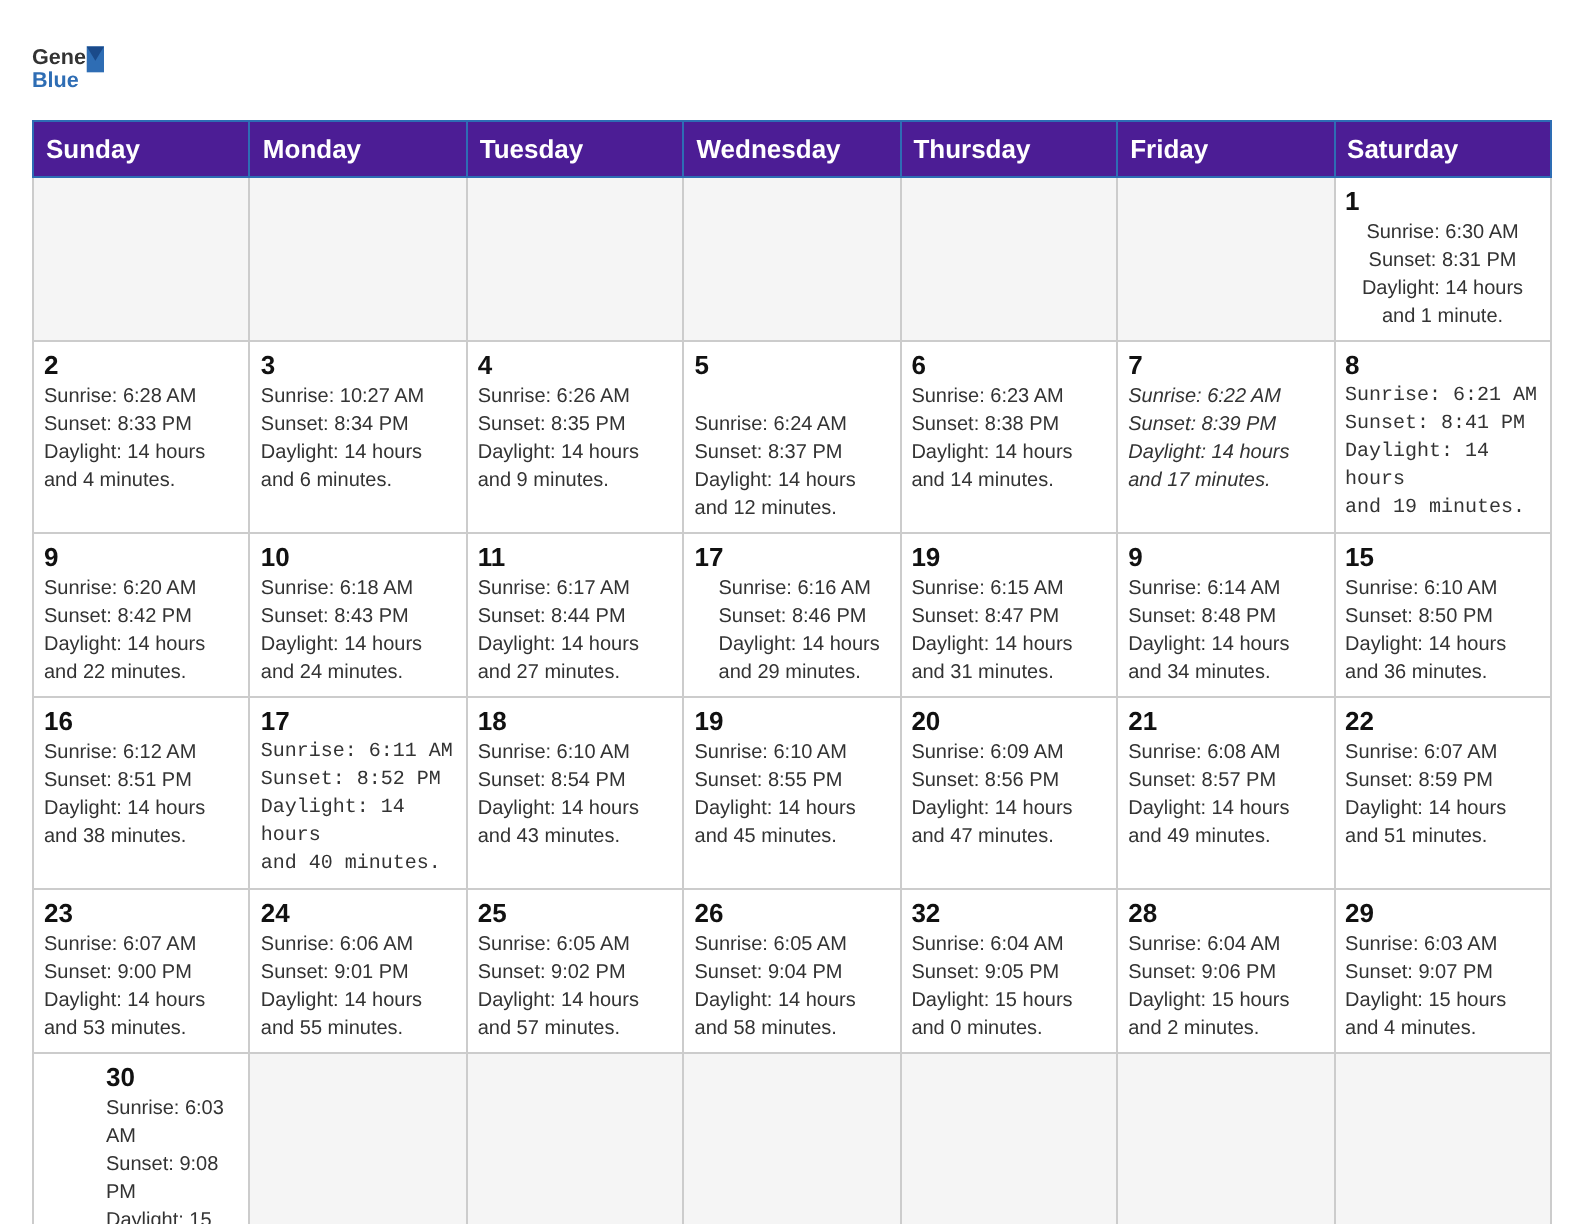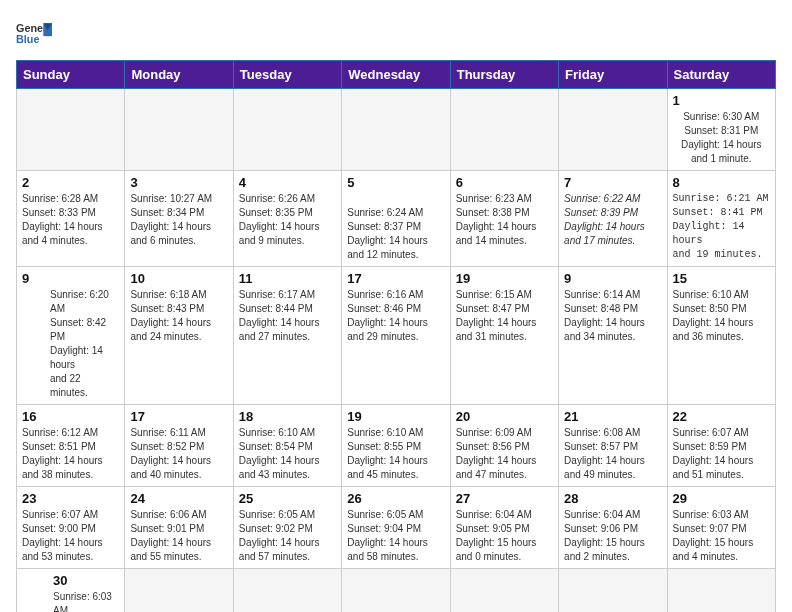--- a/index.html
+++ b/index.html
@@ -175,42 +175,42 @@
           <div class="day-number">8</div>
           <div class="day-info" style="white-space: pre-line; font-family: Liberation Mono, monospace;">Sunrise: 6:21 AM
 Sunset: 8:41 PM
 Daylight: 14 hours
 and 19 minutes.</div>
         </td>
       </tr>
       <tr class="week-row">
         <td>
           <div class="day-number">9</div>
-          <div class="day-info" style="white-space: pre-line; margin-left: 28px;">Sunrise: 6:20 AM
+          <div class="day-info" style="white-space: pre-line;">Sunrise: 6:20 AM
 Sunset: 8:42 PM
 Daylight: 14 hours
 and 22 minutes.</div>
         </td>
         <td>
           <div class="day-number">10</div>
           <div class="day-info" style="white-space: pre-line;">Sunrise: 6:18 AM
 Sunset: 8:43 PM
 Daylight: 14 hours
 and 24 minutes.</div>
         </td>
         <td>
           <div class="day-number">11</div>
           <div class="day-info" style="white-space: pre-line;">Sunrise: 6:17 AM
 Sunset: 8:44 PM
 Daylight: 14 hours
 and 27 minutes.</div>
         </td>
         <td>
           <div class="day-number">17</div>
-          <div class="day-info" style="white-space: pre-line;">Sunrise: 6:16 AM
+          <div class="day-info" style="white-space: pre-line; margin-left: 12px;">Sunrise: 6:16 AM
 Sunset: 8:46 PM
 Daylight: 14 hours
 and 29 minutes.</div>
         </td>
         <td>
           <div class="day-number">19</div>
           <div class="day-info" style="white-space: pre-line;">Sunrise: 6:15 AM
 Sunset: 8:47 PM
 Daylight: 14 hours
 and 31 minutes.</div>
@@ -233,21 +233,21 @@
       <tr class="week-row">
         <td>
           <div class="day-number">16</div>
           <div class="day-info" style="white-space: pre-line;">Sunrise: 6:12 AM
 Sunset: 8:51 PM
 Daylight: 14 hours
 and 38 minutes.</div>
         </td>
         <td>
           <div class="day-number">17</div>
-          <div class="day-info" style="white-space: pre-line;">Sunrise: 6:11 AM
+          <div class="day-info" style="white-space: pre-line; font-family: Liberation Mono, monospace;">Sunrise: 6:11 AM
 Sunset: 8:52 PM
 Daylight: 14 hours
 and 40 minutes.</div>
         </td>
         <td>
           <div class="day-number">18</div>
           <div class="day-info" style="white-space: pre-line;">Sunrise: 6:10 AM
 Sunset: 8:54 PM
 Daylight: 14 hours
 and 43 minutes.</div>
@@ -304,21 +304,21 @@
 and 57 minutes.</div>
         </td>
         <td>
           <div class="day-number">26</div>
           <div class="day-info" style="white-space: pre-line;">Sunrise: 6:05 AM
 Sunset: 9:04 PM
 Daylight: 14 hours
 and 58 minutes.</div>
         </td>
         <td>
-          <div class="day-number">27</div>
+          <div class="day-number">32</div>
           <div class="day-info" style="white-space: pre-line;">Sunrise: 6:04 AM
 Sunset: 9:05 PM
 Daylight: 15 hours
 and 0 minutes.</div>
         </td>
         <td>
           <div class="day-number">28</div>
           <div class="day-info" style="white-space: pre-line;">Sunrise: 6:04 AM
 Sunset: 9:06 PM
 Daylight: 15 hours

